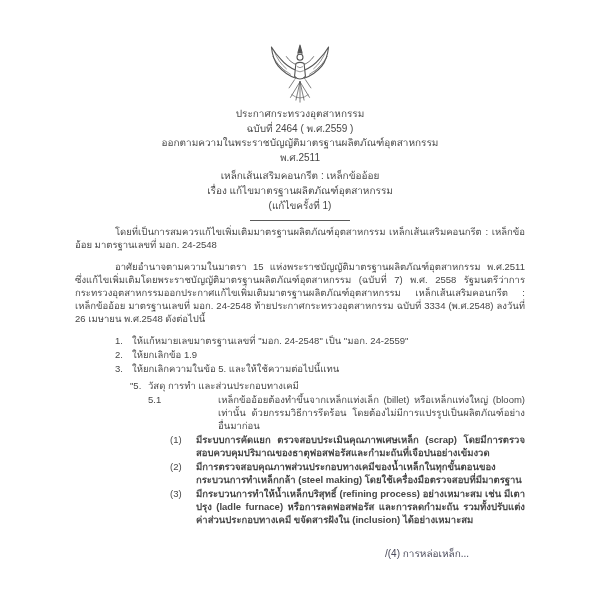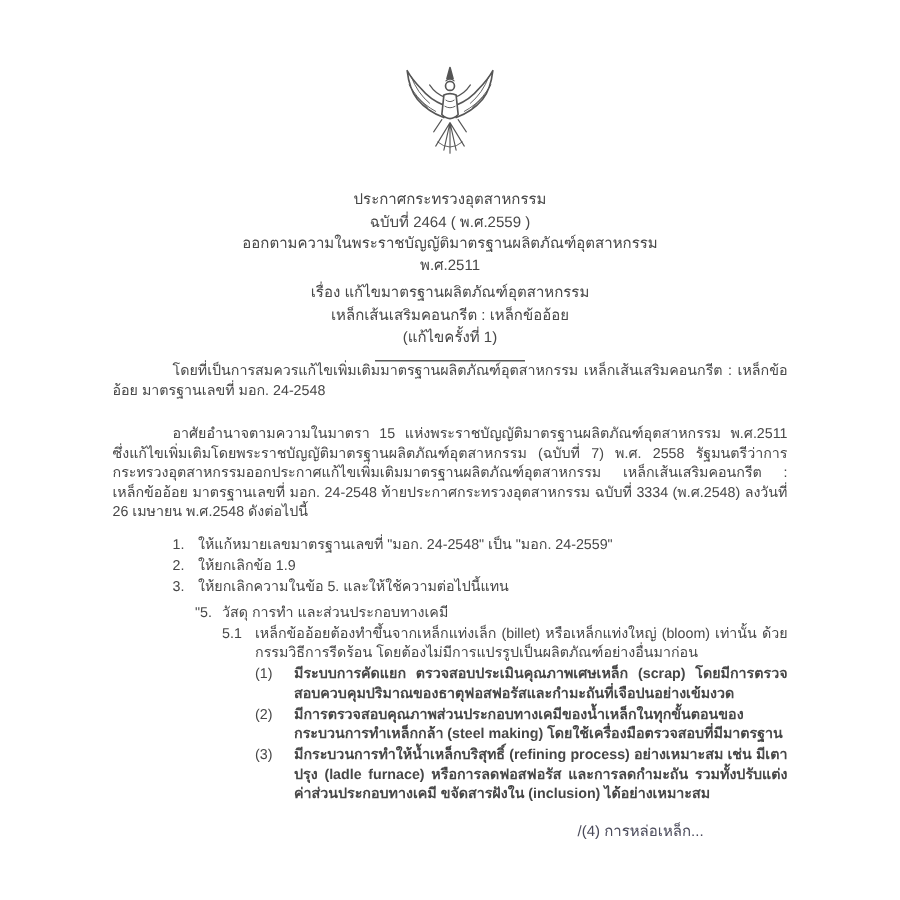--- a/index.html
+++ b/index.html
@@ -3,36 +3,36 @@
 <meta charset="utf-8">
 <style>
   html, body { margin:0; padding:0; background:#ffffff; }
   .page {
     position:relative; width:600px; height:600px; background:#ffffff;
     font-family:"Liberation Sans", sans-serif; color:#474747; overflow:hidden;
   }
   .emblem { position:absolute; top:44px; left:50%; transform:translateX(-50%); width:68px; height:66px; }
   .emblem svg { display:block; width:100%; height:100%; }
 
-  .header { position:absolute; top:127px; left:0; width:600px; text-align:center; font-size:10px; line-height:14.6px; }
+  .header { position:absolute; top:107px; left:0; width:600px; text-align:center; font-size:10px; line-height:14.6px; }
   .subject-block { margin-top:4px; }
   .divider { width:100px; border-bottom:1.3px solid #5a5a5a; margin:7px auto 0 auto; }
 
   .docbody { position:absolute; top:225px; left:75px; width:450px; font-size:9.5px; line-height:13px; text-align:justify; }
-  .para { margin:16px 0 9px 0; text-indent:40px; }
+  .para { margin:0 0 9px 0; text-indent:40px; }
 
   .amend-list { margin:0 0 4px 0; }
   .amend-row { display:flex; padding-left:40px; margin-bottom:1px; text-align:left; }
   .amend-num { flex:0 0 17px; }
   .amend-text { flex:1; }
 
   .clause-head { display:flex; padding-left:55px; margin-bottom:1px; text-align:left; }
   .clause-head-num { flex:0 0 18px; }
 
-  .clause-item { display:flex; padding-left:73px; margin-bottom:1px; }
+  .clause-item { display:flex; padding-left:73px; margin-bottom:1px;gap:48px; }
   .clause-item-num { flex:0 0 22px; }
   .clause-item-text { flex:1; }
 
   .sub-item { display:flex; padding-left:95px; margin-bottom:1px; }
   .sub-item-num { flex:0 0 26px; }
   .sub-item-text { flex:1;font-weight:bold; }
 
   .footer-cont { position:absolute; top:546px; left:385px; font-size:10px; color:#4a4a5a; }
 </style>
 </head>
@@ -73,22 +73,22 @@
       </g>
     </svg>
   </div>
 
   <div class="header">
     <div>ประกาศกระทรวงอุตสาหกรรม</div>
     <div>ฉบับที่ 2464 ( พ.ศ.2559 )</div>
     <div>ออกตามความในพระราชบัญญัติมาตรฐานผลิตภัณฑ์อุตสาหกรรม</div>
     <div>พ.ศ.2511</div>
     <div class="subject-block">
+      <div>เหล็กเส้นเสริมคอนกรีต : เหล็กข้ออ้อย</div>
       <div>เรื่อง แก้ไขมาตรฐานผลิตภัณฑ์อุตสาหกรรม</div>
-      <div>เหล็กเส้นเสริมคอนกรีต : เหล็กข้ออ้อย</div>
       <div>(แก้ไขครั้งที่ 1)</div>
     </div>
     <div class="divider"></div>
   </div>
 
   <div class="docbody">
     <p class="para">โดยที่เป็นการสมควรแก้ไขเพิ่มเติมมาตรฐานผลิตภัณฑ์อุตสาหกรรม เหล็กเส้นเสริมคอนกรีต : เหล็กข้ออ้อย มาตรฐานเลขที่ มอก. 24-2548</p>
     <p class="para">อาศัยอำนาจตามความในมาตรา 15 แห่งพระราชบัญญัติมาตรฐานผลิตภัณฑ์อุตสาหกรรม พ.ศ.2511 ซึ่งแก้ไขเพิ่มเติมโดยพระราชบัญญัติมาตรฐานผลิตภัณฑ์อุตสาหกรรม (ฉบับที่ 7) พ.ศ. 2558 รัฐมนตรีว่าการกระทรวงอุตสาหกรรมออกประกาศแก้ไขเพิ่มเติมมาตรฐานผลิตภัณฑ์อุตสาหกรรม เหล็กเส้นเสริมคอนกรีต : เหล็กข้ออ้อย มาตรฐานเลขที่ มอก. 24-2548 ท้ายประกาศกระทรวงอุตสาหกรรม ฉบับที่ 3334 (พ.ศ.2548) ลงวันที่ 26 เมษายน พ.ศ.2548 ดังต่อไปนี้</p>
 
     <div class="amend-list">

